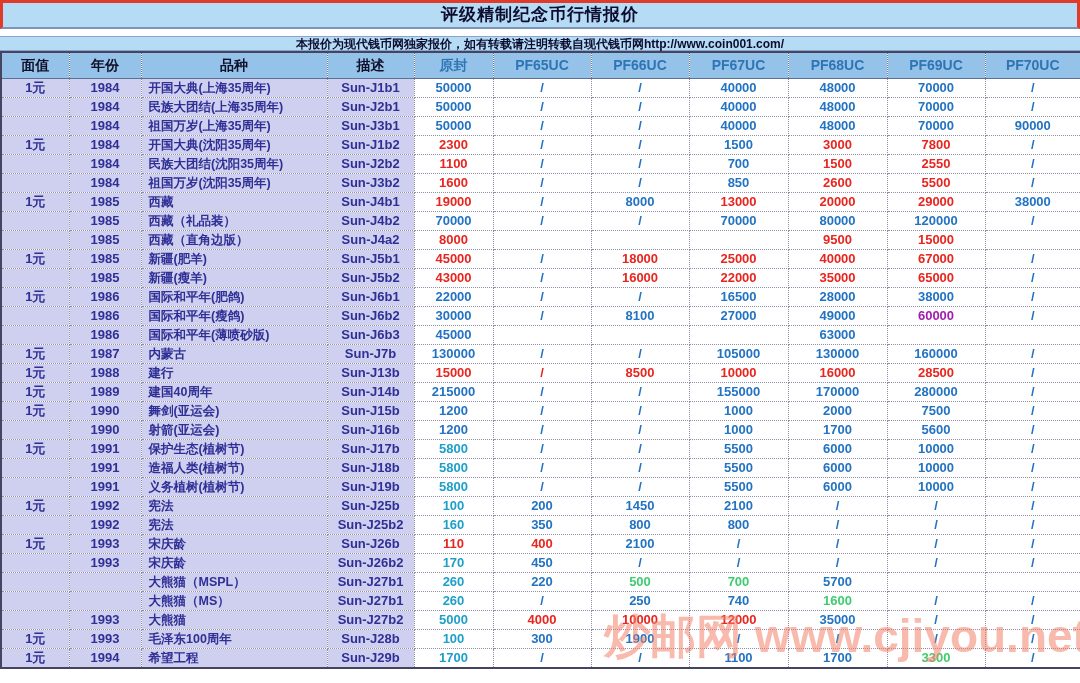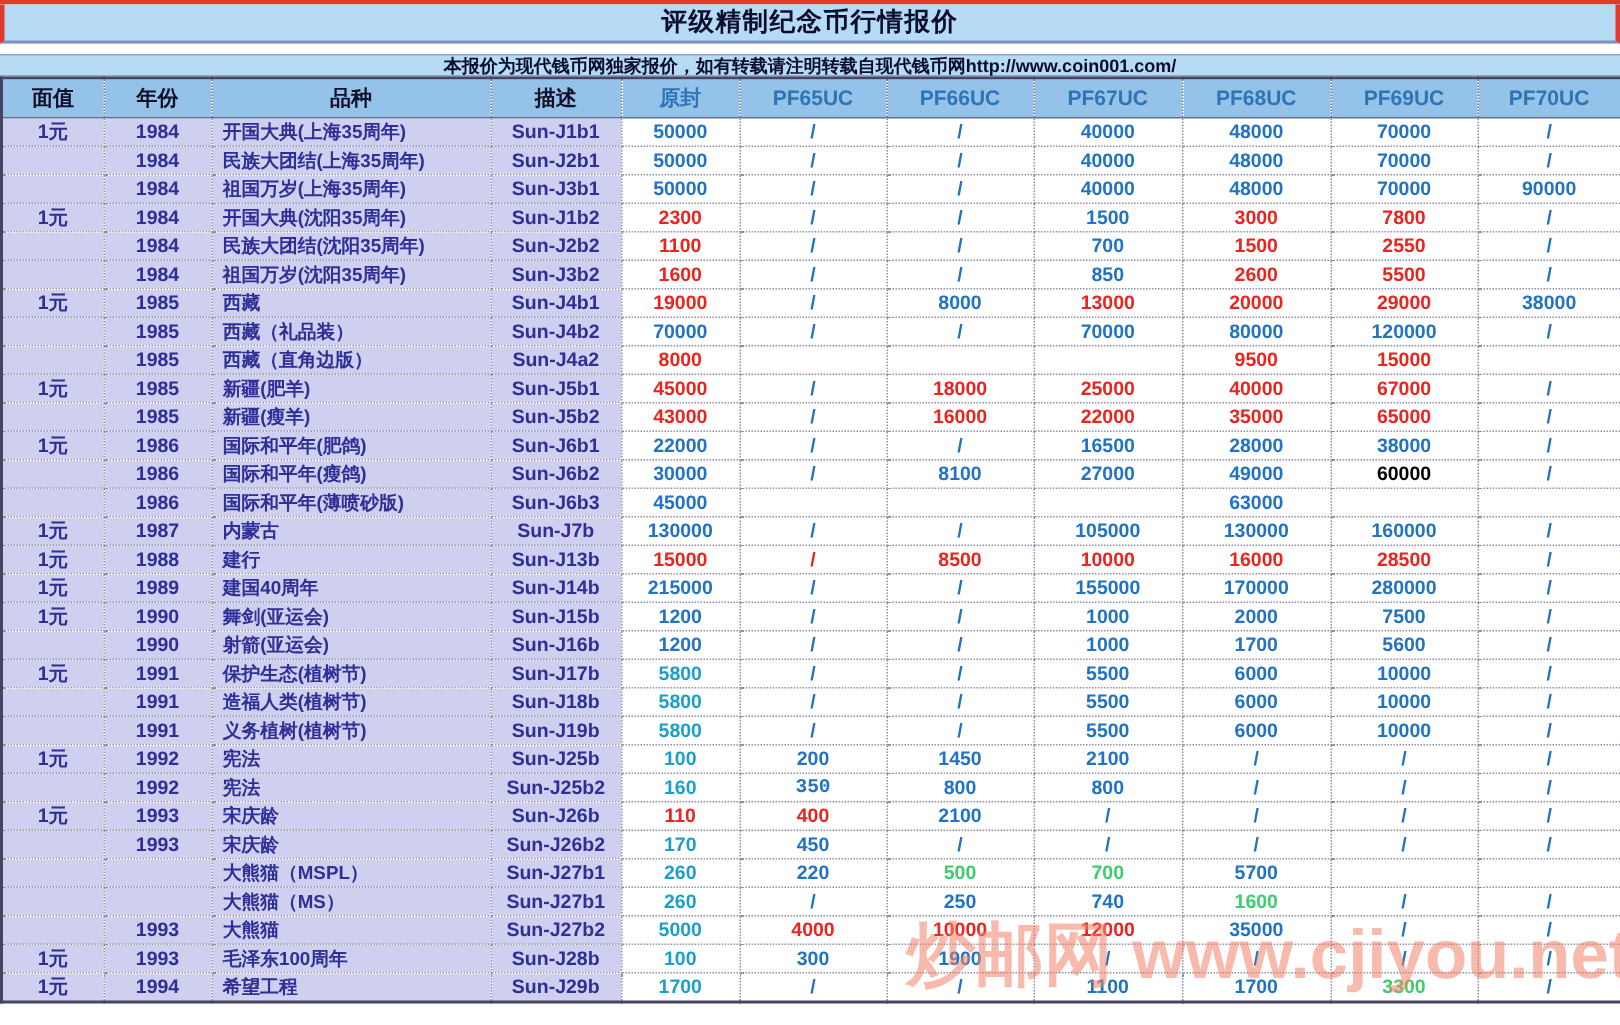--- a/index.html
+++ b/index.html
@@ -249,21 +249,21 @@
         <tr>
           <td class="left-col"></td>
           <td class="left-col">1986</td>
           <td class="left-col name-col">国际和平年(瘦鸽)</td>
           <td class="left-col desc-col">Sun-J6b2</td>
           <td class="price-col" style="color: rgb(34, 115, 195);">30000</td>
           <td class="price-col" style="color: rgb(34, 115, 195);">/</td>
           <td class="price-col" style="color: rgb(34, 115, 195);">8100</td>
           <td class="price-col" style="color: rgb(34, 115, 195);">27000</td>
           <td class="price-col" style="color: rgb(34, 115, 195);">49000</td>
-          <td class="price-col" style="color: #000000; text-align: center;">60000</td>
+          <td class="price-col" style="color: #a21caf; text-align: center;">60000</td>
           <td class="price-col" style="color: rgb(34, 115, 195);">/</td>
         </tr>
         <tr>
           <td class="left-col"></td>
           <td class="left-col">1986</td>
           <td class="left-col name-col">国际和平年(薄喷砂版)</td>
           <td class="left-col desc-col">Sun-J6b3</td>
           <td class="price-col" style="color: rgb(34, 115, 195);">45000</td>
           <td class="price-col"></td>
           <td class="price-col"></td>
@@ -388,21 +388,21 @@
           <td class="price-col" style="color: rgb(34, 115, 195);">/</td>
           <td class="price-col" style="color: rgb(34, 115, 195);">/</td>
           <td class="price-col" style="color: rgb(34, 115, 195);">/</td>
         </tr>
         <tr>
           <td class="left-col"></td>
           <td class="left-col">1992</td>
           <td class="left-col name-col">宪法</td>
           <td class="left-col desc-col">Sun-J25b2</td>
           <td class="price-col" style="color: rgb(28, 159, 201);">160</td>
-          <td class="price-col" style="color: rgb(34, 115, 195); font-family: Liberation Mono, monospace;">350</td>
+          <td class="price-col" style="color: rgb(34, 115, 195);">350</td>
           <td class="price-col" style="color: rgb(34, 115, 195);">800</td>
           <td class="price-col" style="color: rgb(34, 115, 195);">800</td>
           <td class="price-col" style="color: rgb(34, 115, 195);">/</td>
           <td class="price-col" style="color: rgb(34, 115, 195);">/</td>
           <td class="price-col" style="color: rgb(34, 115, 195);">/</td>
         </tr>
         <tr class="group">
           <td class="left-col">1元</td>
           <td class="left-col">1993</td>
           <td class="left-col name-col">宋庆龄</td>

